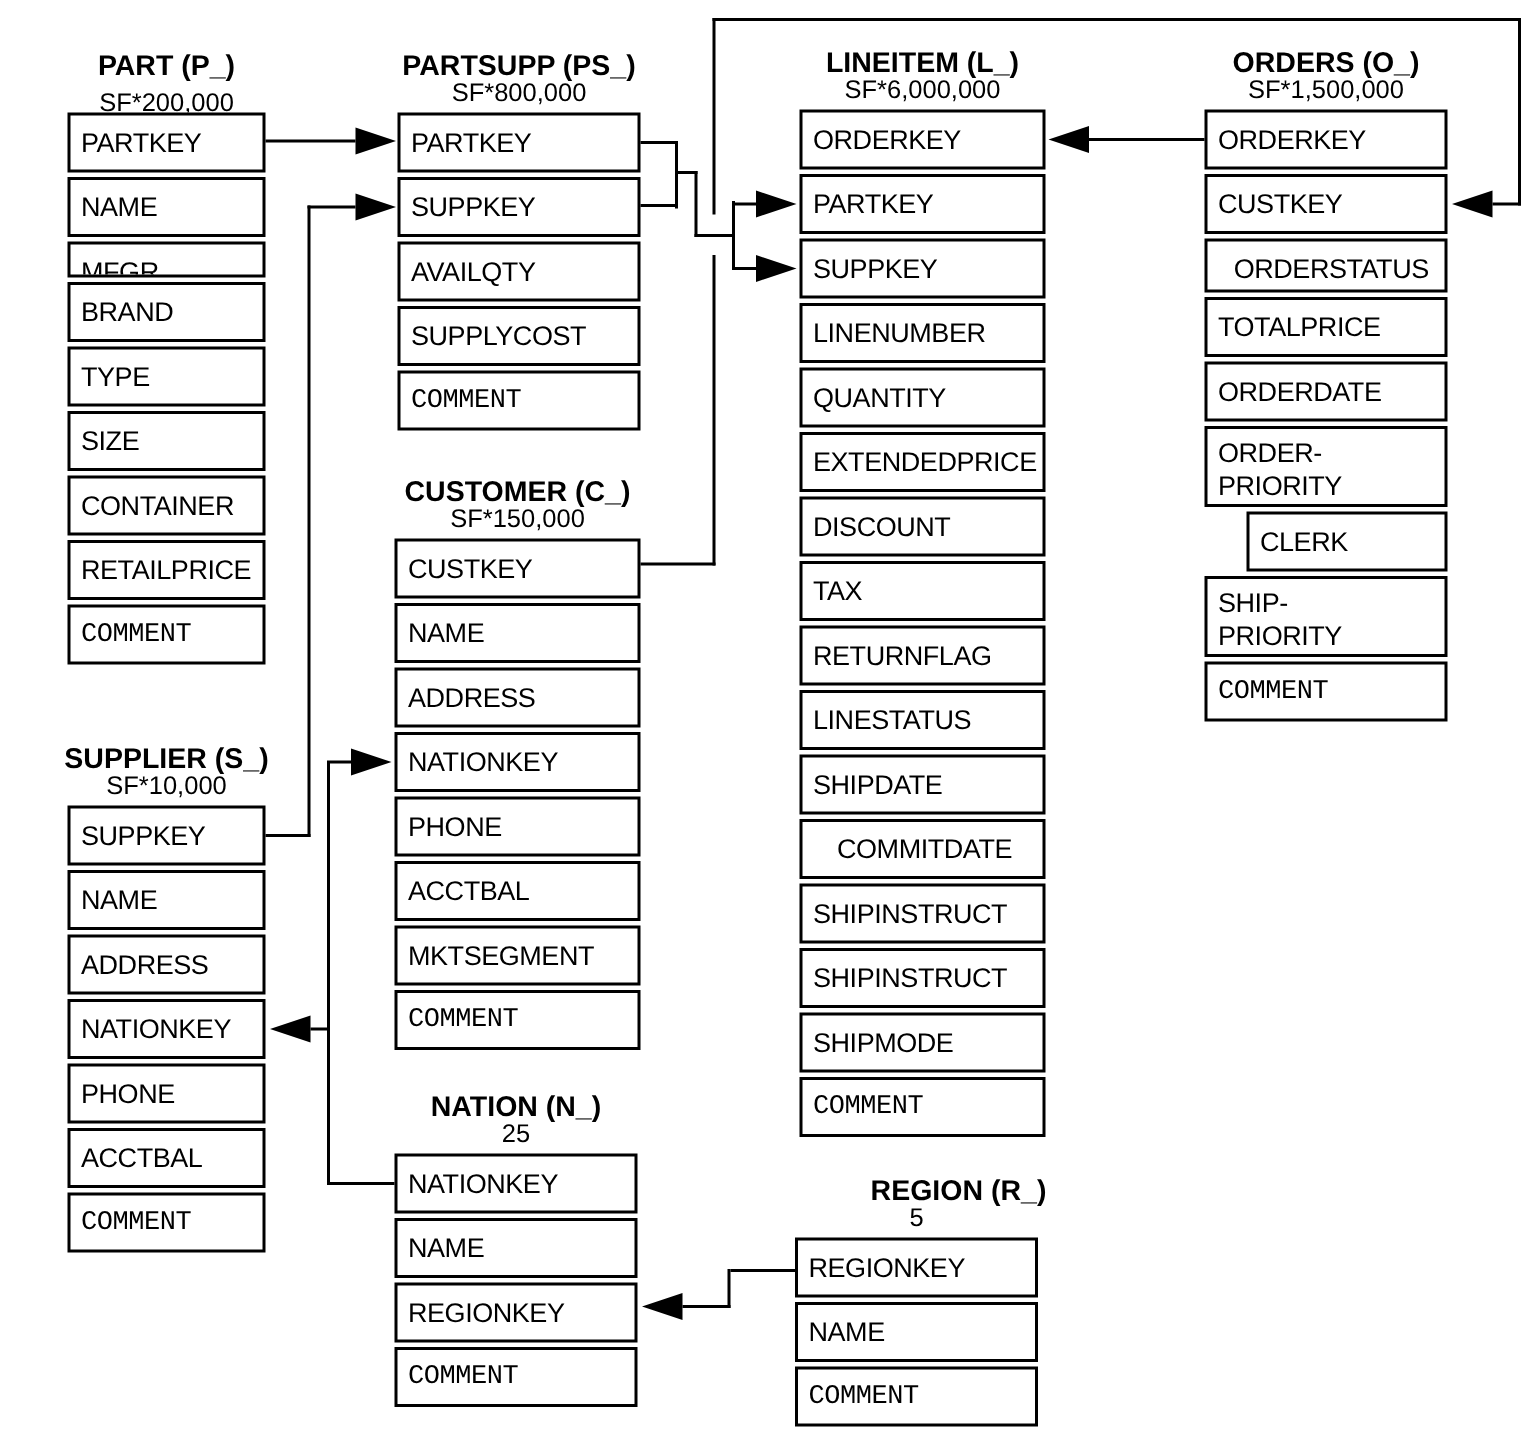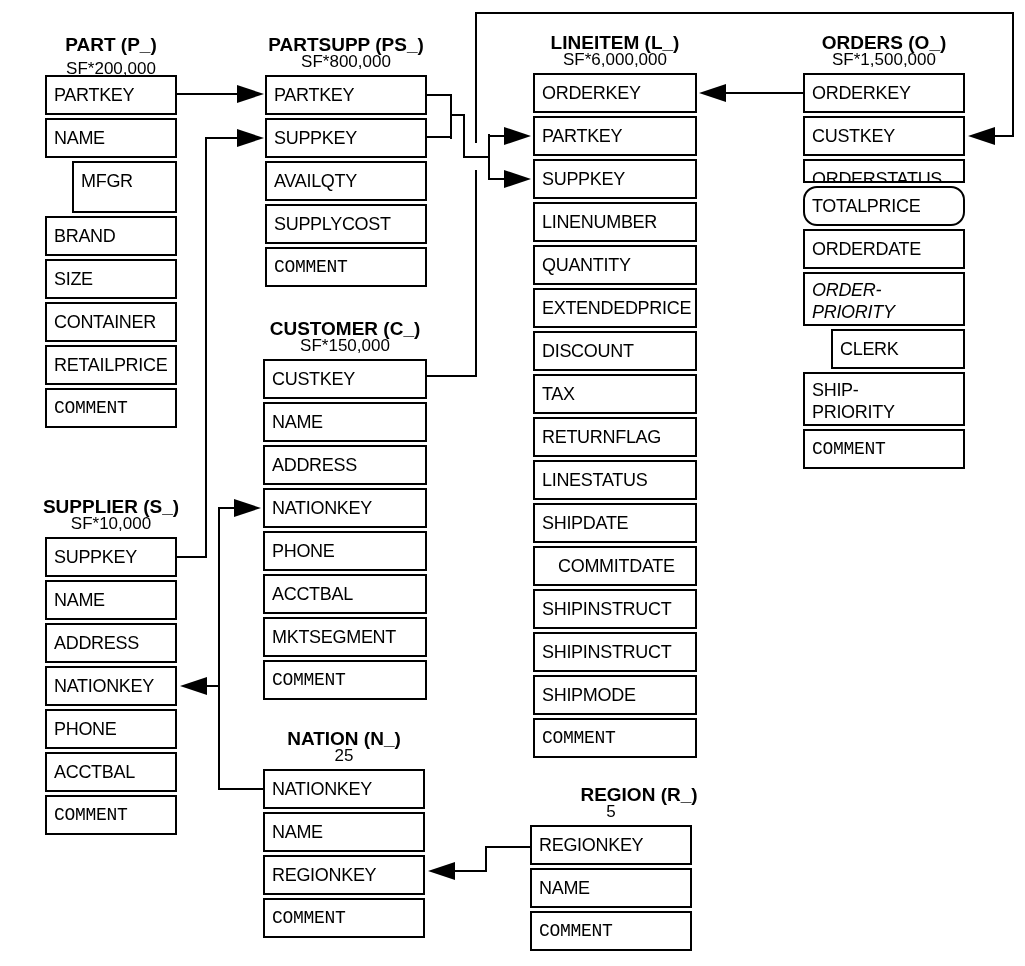--- a/index.html
+++ b/index.html
@@ -57,25 +57,28 @@
 <div class="canvas" id="canvas">
     <div class="t-title" style="left: 15px; top: 35px; width: 192px;">PART (P_)</div>
     <div class="t-sub" style="left: 15px; top: 60px; width: 192px;">SF*200,000</div>
     <div class="t-rows" style="left: 45px; top: 75px; width: 132px;">
       <div class="t-row" style="height: 40px;">
         <span class="lbl">PARTKEY</span>
       </div>
       <div class="t-row" style="height: 40px;">
         <span class="lbl">NAME</span>
       </div>
-      <div class="t-row" style="height: 52px; margin-left: 27px;">
+      <div class="t-row" style="height: 24px;">
         <span class="lbl">MFGR</span>
       </div>
       <div class="t-row" style="height: 40px;">
         <span class="lbl">BRAND</span>
+      </div>
+      <div class="t-row" style="height: 40px;">
+        <span class="lbl">TYPE</span>
       </div>
       <div class="t-row" style="height: 40px;">
         <span class="lbl">SIZE</span>
       </div>
       <div class="t-row" style="height: 40px;">
         <span class="lbl">CONTAINER</span>
       </div>
       <div class="t-row" style="height: 40px;">
         <span class="lbl">RETAILPRICE</span>
       </div>
@@ -156,30 +159,30 @@
     </div>
     <div class="t-title" style="left: 773px; top: 33px; width: 222px;">ORDERS (O_)</div>
     <div class="t-sub" style="left: 773px; top: 51px; width: 222px;">SF*1,500,000</div>
     <div class="t-rows" style="left: 803px; top: 73px; width: 162px;">
       <div class="t-row" style="height: 40px;">
         <span class="lbl">ORDERKEY</span>
       </div>
       <div class="t-row" style="height: 40px;">
         <span class="lbl">CUSTKEY</span>
       </div>
-      <div class="t-row" style="height: 24px;">
+      <div class="t-row" style="height: 36px; text-align: center;">
         <span class="lbl">ORDERSTATUS</span>
       </div>
-      <div class="t-row" style="height: 40px; border-radius: 14px;">
+      <div class="t-row" style="height: 40px;">
         <span class="lbl">TOTALPRICE</span>
       </div>
       <div class="t-row" style="height: 40px;">
         <span class="lbl">ORDERDATE</span>
       </div>
-      <div class="t-row tall" style="height: 54px; font-style: italic;">
+      <div class="t-row tall" style="height: 54px;">
         <span class="lbl">ORDER-</span>
         <span class="lbl">PRIORITY</span>
       </div>
       <div class="t-row" style="height: 40px; margin-left: 28px;">
         <span class="lbl">CLERK</span>
       </div>
       <div class="t-row tall" style="height: 54px;">
         <span class="lbl">SHIP-</span>
         <span class="lbl">PRIORITY</span>
       </div>

